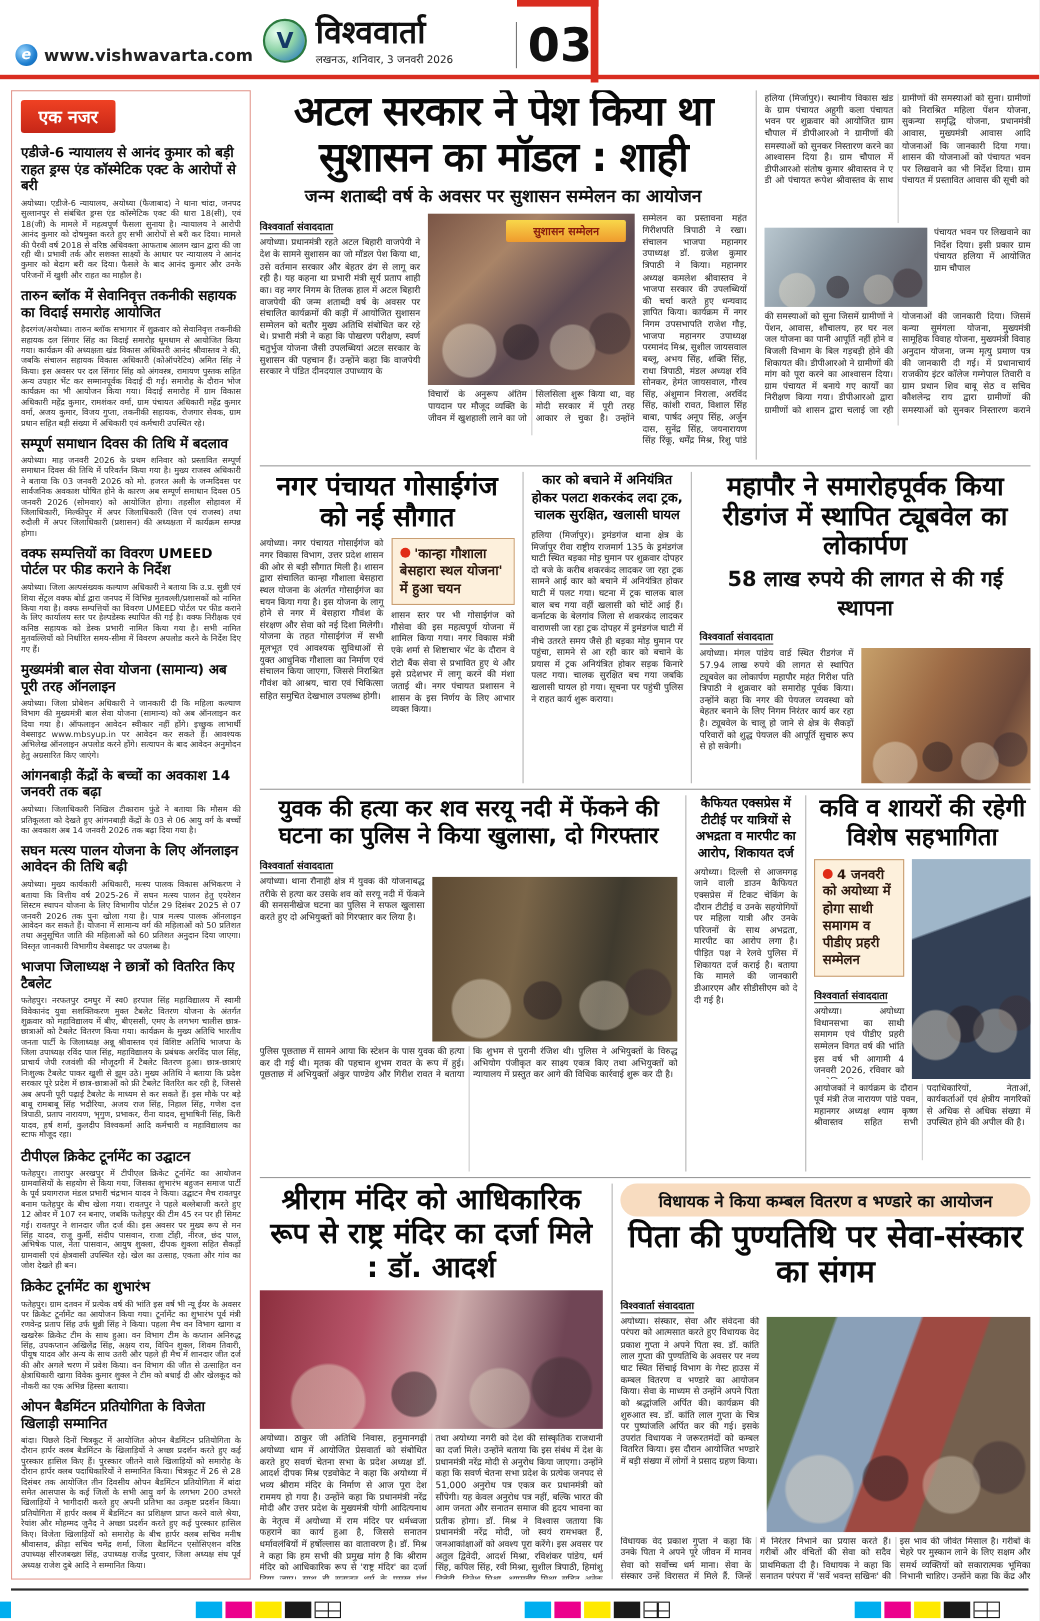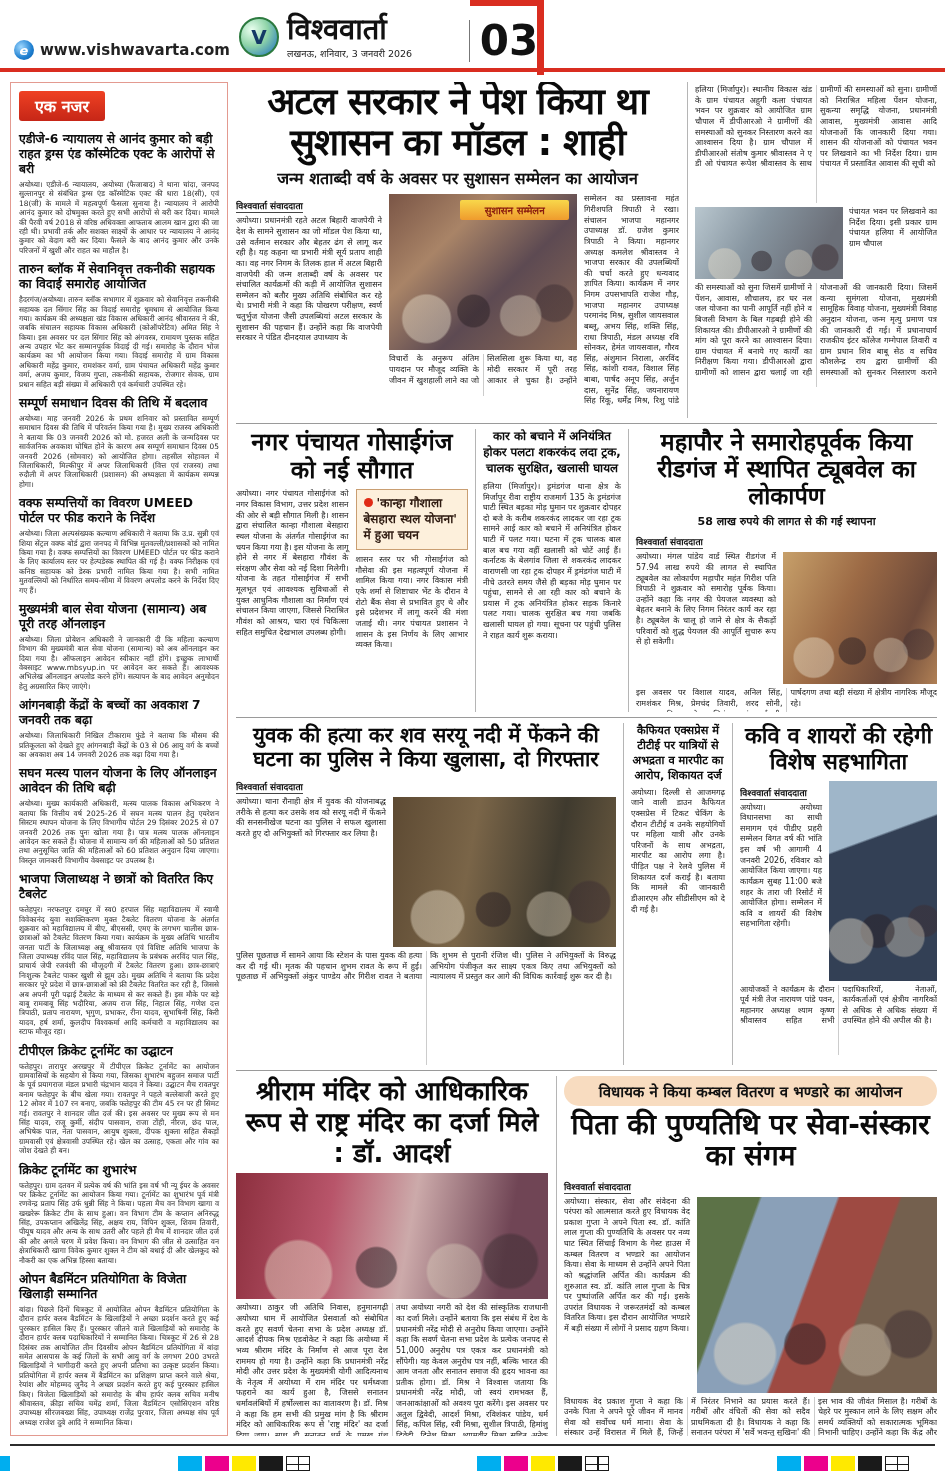--- a/index.html
+++ b/index.html
@@ -76,21 +76,21 @@
 
   
   .b2 { display: grid; grid-template-columns: 232px 146px 1fr; gap: 7px; height: 290px; }
   .gosa h2 { font-size: 24px; line-height: 1.15; text-align: center; margin-bottom: 5px; }
   .gosa-cols { display: grid; grid-template-columns: 1fr 1fr; gap: 7px; height: 212px; overflow: hidden; }
   .hl-box { background: #fdf0dc; border: 1px solid #c99e72; padding: 6px 7px; font-size: 12px; font-weight: bold;
     line-height: 1.3; color: #2e1a10; margin-bottom: 5px; }
   .hl-box .dot { display:inline-block; width:9px; height:9px; border-radius:50%; background:#e02b16; margin-right:4px; }
   .truck h3 { font-size: 11.8px; line-height: 1.35; text-align: center; margin-bottom: 5px; }
   .mayor h2 { font-size: 23.5px; line-height: 1.15; text-align: center; }
-  .mayor .subhead { font-size: 11px; font-weight: bold; text-align: center; margin: 3px 0 2px; }
+  .mayor .subhead { font-size: 19px; font-weight: bold; text-align: center; margin: 3px 0 2px; }
   .mayor-row { display: flex; gap: 7px; height: 132px; overflow: hidden; }
   .mayor-row .bodytext { width: 140px; flex: none; }
   .photo-mayor { flex: 1; background: linear-gradient(115deg,#c7a06a,#9c6a45 40%,#6e4a3a 75%,#b08055); }
   .mayor-bottom { margin-top: 4px; height: 60px; overflow: hidden; }
 
   
   .b3 { display: grid; grid-template-columns: 380px 102px 1fr; gap: 7px; height: 350px; }
   .murder h2 { font-size: 20.5px; line-height: 1.2; text-align: center; margin-bottom: 3px; }
   .murder-row { display: flex; gap: 7px; height: 150px; overflow: hidden; }
   .murder-row .bodytext { width: 150px; flex: none; }
@@ -169,21 +169,21 @@
       </div>
       <div class="brief">
         <h4>वक्फ सम्पत्तियों का विवरण UMEED पोर्टल पर फीड कराने के निर्देश</h4>
         <p class="bodytext">अयोध्या। जिला अल्पसंख्यक कल्याण अधिकारी ने बताया कि उ.प्र. सुन्नी एवं शिया सेंट्रल वक्फ बोर्ड द्वारा जनपद में विभिन्न मुतवल्ली/प्रशासकों को नामित किया गया है। वक्फ सम्पत्तियों का विवरण UMEED पोर्टल पर फीड कराने के लिए कार्यालय स्तर पर हेल्पडेस्क स्थापित की गई है। वक्फ निरीक्षक एवं कनिष्ठ सहायक को डेस्क प्रभारी नामित किया गया है। सभी नामित मुतवल्लियों को निर्धारित समय-सीमा में विवरण अपलोड करने के निर्देश दिए गए हैं।</p>
       </div>
       <div class="brief">
         <h4>मुख्यमंत्री बाल सेवा योजना (सामान्य) अब पूरी तरह ऑनलाइन</h4>
         <p class="bodytext">अयोध्या। जिला प्रोबेशन अधिकारी ने जानकारी दी कि महिला कल्याण विभाग की मुख्यमंत्री बाल सेवा योजना (सामान्य) को अब ऑनलाइन कर दिया गया है। ऑफलाइन आवेदन स्वीकार नहीं होंगे। इच्छुक लाभार्थी वेबसाइट www.mbsyup.in पर आवेदन कर सकते हैं। आवश्यक अभिलेख ऑनलाइन अपलोड करने होंगे। सत्यापन के बाद आवेदन अनुमोदन हेतु अग्रसारित किए जाएंगे।</p>
       </div>
       <div class="brief">
-        <h4>आंगनबाड़ी केंद्रों के बच्चों का अवकाश 7 जनवरी तक बढ़ा</h4>
+        <h4>आंगनबाड़ी केंद्रों के बच्चों का अवकाश 14 जनवरी तक बढ़ा</h4>
         <p class="bodytext">अयोध्या। जिलाधिकारी निखिल टीकाराम फुंडे ने बताया कि मौसम की प्रतिकूलता को देखते हुए आंगनबाड़ी केंद्रों के 03 से 06 आयु वर्ग के बच्चों का अवकाश अब 14 जनवरी 2026 तक बढ़ा दिया गया है।</p>
       </div>
       <div class="brief">
         <h4>सघन मत्स्य पालन योजना के लिए ऑनलाइन आवेदन की तिथि बढ़ी</h4>
         <p class="bodytext">अयोध्या। मुख्य कार्यकारी अधिकारी, मत्स्य पालक विकास अभिकरण ने बताया कि वित्तीय वर्ष 2025-26 में सघन मत्स्य पालन हेतु एयरेशन सिस्टम स्थापन योजना के लिए विभागीय पोर्टल 29 दिसंबर 2025 से 07 जनवरी 2026 तक पुनः खोला गया है। पात्र मत्स्य पालक ऑनलाइन आवेदन कर सकते हैं। योजना में सामान्य वर्ग की महिलाओं को 50 प्रतिशत तथा अनुसूचित जाति की महिलाओं को 60 प्रतिशत अनुदान दिया जाएगा। विस्तृत जानकारी विभागीय वेबसाइट पर उपलब्ध है।</p>
       </div>
       <div class="brief">
         <h4>भाजपा जिलाध्यक्ष ने छात्रों को वितरित किए टैबलेट</h4>
         <p class="bodytext">फतेहपुर। नरफतपुर दमघुर में स्व0 हरपाल सिंह महाविद्यालय में स्वामी विवेकानंद युवा सशक्तिकरण मुक्त टैबलेट वितरण योजना के अंतर्गत शुक्रवार को महाविद्यालय में बीए, बीएससी, एमए के लगभग चालीस छात्र-छात्राओं को टैबलेट वितरण किया गया। कार्यक्रम के मुख्य अतिथि भारतीय जनता पार्टी के जिलाध्यक्ष अन्नू श्रीवास्तव एवं विशिष्ट अतिथि भाजपा के जिला उपाध्यक्ष रविंद पाल सिंह, महाविद्यालय के प्रबंधक अरविंद पाल सिंह, प्राचार्य जेपी रजवंशी की मौजूदगी में टैबलेट वितरण हुआ। छात्र-छात्राएं निःशुल्क टैबलेट पाकर खुशी से झूम उठे। मुख्य अतिथि ने बताया कि प्रदेश सरकार पूरे प्रदेश में छात्र-छात्राओं को फ्री टैबलेट वितरित कर रही है, जिससे अब अपनी पूरी पढ़ाई टैबलेट के माध्यम से कर सकते हैं। इस मौके पर बड़े बाबू रामबाबू सिंह भदौरिया, अजय राज सिंह, निहाल सिंह, गणेश दत्त त्रिपाठी, प्रताप नारायण, भृगुण, प्रभाकर, रीना यादव, सुभाषिनी सिंह, किरी यादव, हर्ष शर्मा, कुलदीप विश्वकर्मा आदि कर्मचारी व महाविद्यालय का स्टाफ मौजूद रहा।</p>
       </div>
@@ -276,20 +276,23 @@
 
         <article class="kaif vsep">
           <h3>कैफियत एक्सप्रेस में टीटीई पर यात्रियों से अभद्रता व मारपीट का आरोप, शिकायत दर्ज</h3>
           <p class="bodytext">अयोध्या। दिल्ली से आजमगढ़ जाने वाली डाउन कैफियत एक्सप्रेस में टिकट चेकिंग के दौरान टीटीई व उनके सहयोगियों पर महिला यात्री और उनके परिजनों के साथ अभद्रता, मारपीट का आरोप लगा है। पीड़ित पक्ष ने रेलवे पुलिस में शिकायत दर्ज कराई है। बताया कि मामले की जानकारी डीआरएम और सीडीसीएम को दे दी गई है।</p>
         </article>
 
         <article class="kavi vsep">
           <h2>कवि व शायरों की रहेगी विशेष सहभागिता</h2>
           <div class="kavi-row">
             <div class="kavi-left">
+              <div class="hl-box">
+                <span class="dot"></span><span>4 जनवरी को अयोध्या में होगा साथी समागम व पीडीए प्रहरी सम्मेलन</span>
+              </div>
               <span class="byline">विश्ववार्ता संवाददाता</span>
               <p class="bodytext">अयोध्या। अयोध्या विधानसभा का साथी समागम एवं पीडीए प्रहरी सम्मेलन विगत वर्ष की भांति इस वर्ष भी आगामी 4 जनवरी 2026, रविवार को आयोजित किया जाएगा। यह कार्यक्रम सुबह 11:00 बजे शहर के तारा जी रिसोर्ट में आयोजित होगा। सम्मेलन में कवि व शायरों की विशेष सहभागिता रहेगी।</p>
             </div>
             <div class="photo photo-kavi"></div>
           </div>
           <p class="bodytext cols2 kavi-bottom">आयोजकों ने कार्यक्रम के दौरान पूर्व मंत्री तेज नारायण पांडे पवन, महानगर अध्यक्ष श्याम कृष्ण श्रीवास्तव सहित सभी पदाधिकारियों, नेताओं, कार्यकर्ताओं एवं क्षेत्रीय नागरिकों से अधिक से अधिक संख्या में उपस्थित होने की अपील की है।</p>
         </article>
       </section>
 
       <section class="band b4">

